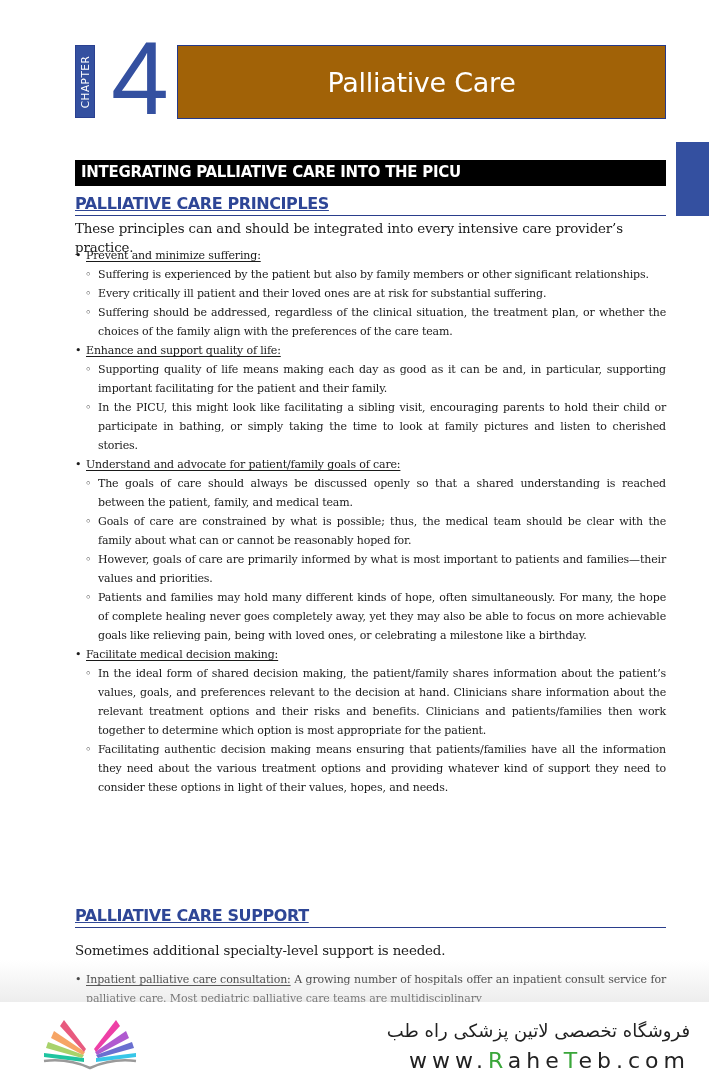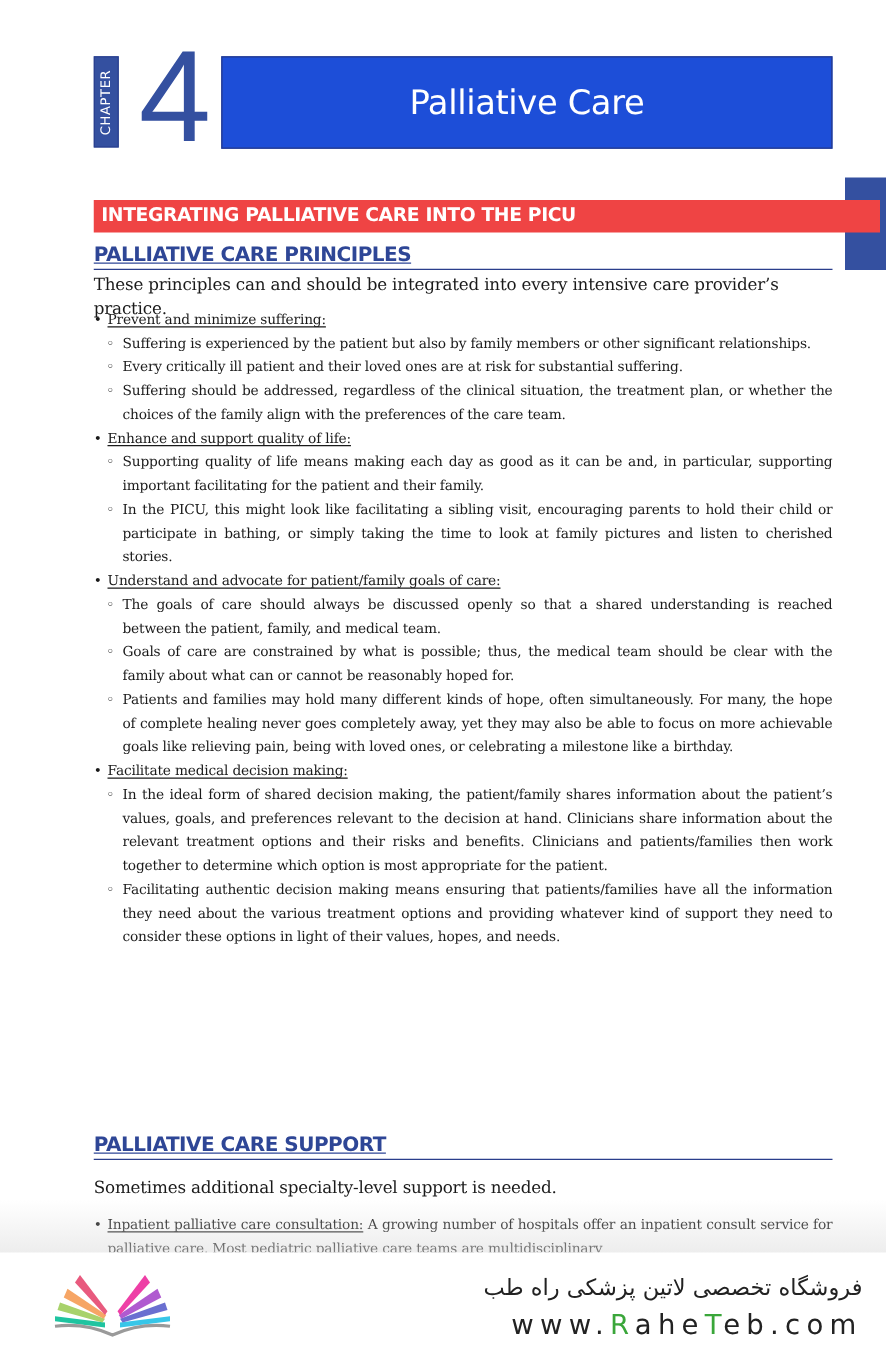--- a/index.html
+++ b/index.html
@@ -1,24 +1,24 @@
 <!DOCTYPE html>
 <html><head>
 <meta charset="utf-8">
 <style>
   html, body { margin:0; padding:0; }
   body { width:709px; height:1080px; background:#ffffff; position:relative; overflow:hidden; font-family:"DejaVu Serif", "Liberation Serif", serif; color:#1a1a1a; }
   .abs { position:absolute; }
   .chapter-tag { left:75px; top:45px; width:20px; height:73px; background:#3450a0; border:1px solid #2a4090; box-sizing:border-box; }
   .chapter-tag span { position:absolute; left:50%; top:50%; transform:translate(-50%,-50%) rotate(-90deg); color:#fff; font-family:"DejaVu Sans", sans-serif; font-size:10.5px; letter-spacing:0.5px; white-space:nowrap; }
   .chapter-num { left:108px; top:30px; width:64px; height:96px; color:#3450a0; font-family:"Liberation Sans", sans-serif; font-size:104px; line-height:96px; font-weight:normal; text-align:center; }
-  .title-box { left:177px; top:45px; width:489px; height:74px; background:#1d4ed8; border:1px solid #24398a; box-sizing:border-box; display:flex; align-items:center; justify-content:center; }
+  .title-box { left:177px; top:45px; width:489px; height:74px; background:#a16207; border:1px solid #24398a; box-sizing:border-box; display:flex; align-items:center; justify-content:center; }
   .title-box span { color:#fff; font-family:"DejaVu Sans", sans-serif; font-size:27px; letter-spacing:-0.3px; }
   .side-tab { left:676px; top:142px; width:33px; height:74px; background:#3450a0; }
-  .section-bar { left:75px; top:160px; width:591px; height:26px; background:#ef4444;padding-left:38px; }
+  .section-bar { left:75px; top:160px; width:591px; height:26px; background:#000000; }
   .section-bar span { position:absolute; left:6px; top:3px; color:#fff; font-family:"DejaVu Sans", sans-serif; font-weight:bold; font-size:15px; letter-spacing:-0.3px; }
   .subhead { left:75px; width:591px; height:22px; border-bottom:1.5px solid #2a3e8c; }
   .subhead span { position:absolute; left:0; top:1px; color:#2e4696; font-family:"DejaVu Sans", sans-serif; font-weight:bold; font-size:16px; letter-spacing:-0.4px;text-decoration:underline; }
   .para { left:75px; width:591px; font-size:13.4px; line-height:19px; letter-spacing:-0.15px; }
   .list { left:75px; width:591px; font-size:11px; line-height:19px; letter-spacing:-0.15px; }
   .b1 { position:relative; padding-left:11px; }
   .b1::before { content:"•"; position:absolute; left:0; top:0; }
   .b1 > .lbl { text-decoration:underline; text-underline-offset:2px; text-decoration-thickness:1px; }
   .b2 { position:relative; padding-left:23px; text-align:justify; }
   .b2::before { content:"\25E6"; position:absolute; left:10px; top:0; font-size:11px; }
@@ -57,20 +57,21 @@
   <div class="b2">Every critically ill patient and their loved ones are at risk for substantial suffering.</div>
   <div class="b2">Suffering should be addressed, regardless of the clinical situation, the treatment plan, or whether the choices of the family align with the preferences of the care team.</div>
 
   <div class="b1"><span class="lbl">Enhance and support quality of life:</span></div>
   <div class="b2">Supporting quality of life means making each day as good as it can be and, in particular, supporting important facilitating for the patient and their family.</div>
   <div class="b2">In the PICU, this might look like facilitating a sibling visit, encouraging parents to hold their child or participate in bathing, or simply taking the time to look at family pictures and listen to cherished stories.</div>
 
   <div class="b1"><span class="lbl">Understand and advocate for patient/family goals of care:</span></div>
   <div class="b2">The goals of care should always be discussed openly so that a shared understanding is reached between the patient, family, and medical team.</div>
   <div class="b2">Goals of care are constrained by what is possible; thus, the medical team should be clear with the family about what can or cannot be reasonably hoped for.</div>
+  <div class="b2">However, goals of care are primarily informed by what is most important to patients and families—their values and priorities.</div>
   <div class="b2">Patients and families may hold many different kinds of hope, often simultaneously. For many, the hope of complete healing never goes completely away, yet they may also be able to focus on more achievable goals like relieving pain, being with loved ones, or celebrating a milestone like a birthday.</div>
 
   <div class="b1"><span class="lbl">Facilitate medical decision making:</span></div>
   <div class="b2">In the ideal form of shared decision making, the patient/family shares information about the patient’s values, goals, and preferences relevant to the decision at hand. Clinicians share information about the relevant treatment options and their risks and benefits. Clinicians and patients/families then work together to determine which option is most appropriate for the patient.</div>
   <div class="b2">Facilitating authentic decision making means ensuring that patients/families have all the information they need about the various treatment options and providing whatever kind of support they need to consider these options in light of their values, hopes, and needs.</div>
 </div>
 
 <div class="abs subhead" style="top:905px;">
   <span>PALLIATIVE CARE SUPPORT</span>
 </div>

